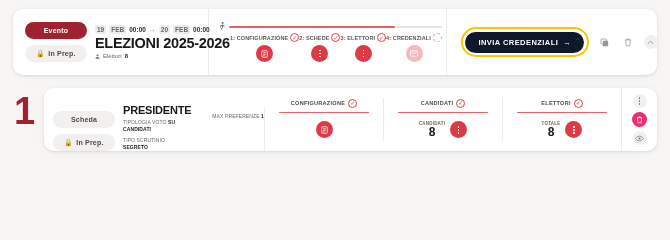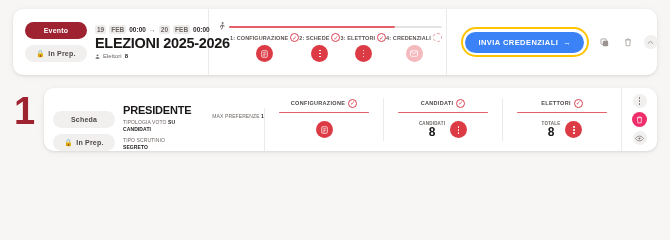--- a/index.html
+++ b/index.html
@@ -91,21 +91,21 @@
 
   
   .evt-actions { flex: 1; display: flex; align-items: center; gap: 9px; padding-left: 14px; }
   .cta-wrap {
     border: 2.5px solid #ffc400; border-radius: 16px; padding: 2.5px;
     display: inline-flex;
   }
   .cta {
     display: inline-flex; align-items: center; gap: 5px;
     height: 21px; padding: 0 13px;
-    background: #3b82f6; color: #fff; border: none; border-radius: 11px;
+    background: #0f172a; color: #fff; border: none; border-radius: 11px;
     font-size: 7.5px; font-weight: bold; letter-spacing: .45px;
     cursor: pointer; white-space: nowrap;
   }
   .icon-btn {
     width: 14px; height: 14px; border-radius: 50%;
     background: transparent; border: none; cursor: pointer;
     display: flex; align-items: center; justify-content: center;
     color: #9b9491; font-size: 8px; line-height: 1;
   }
   .icon-btn.circled { background: #f2f0ef; }

